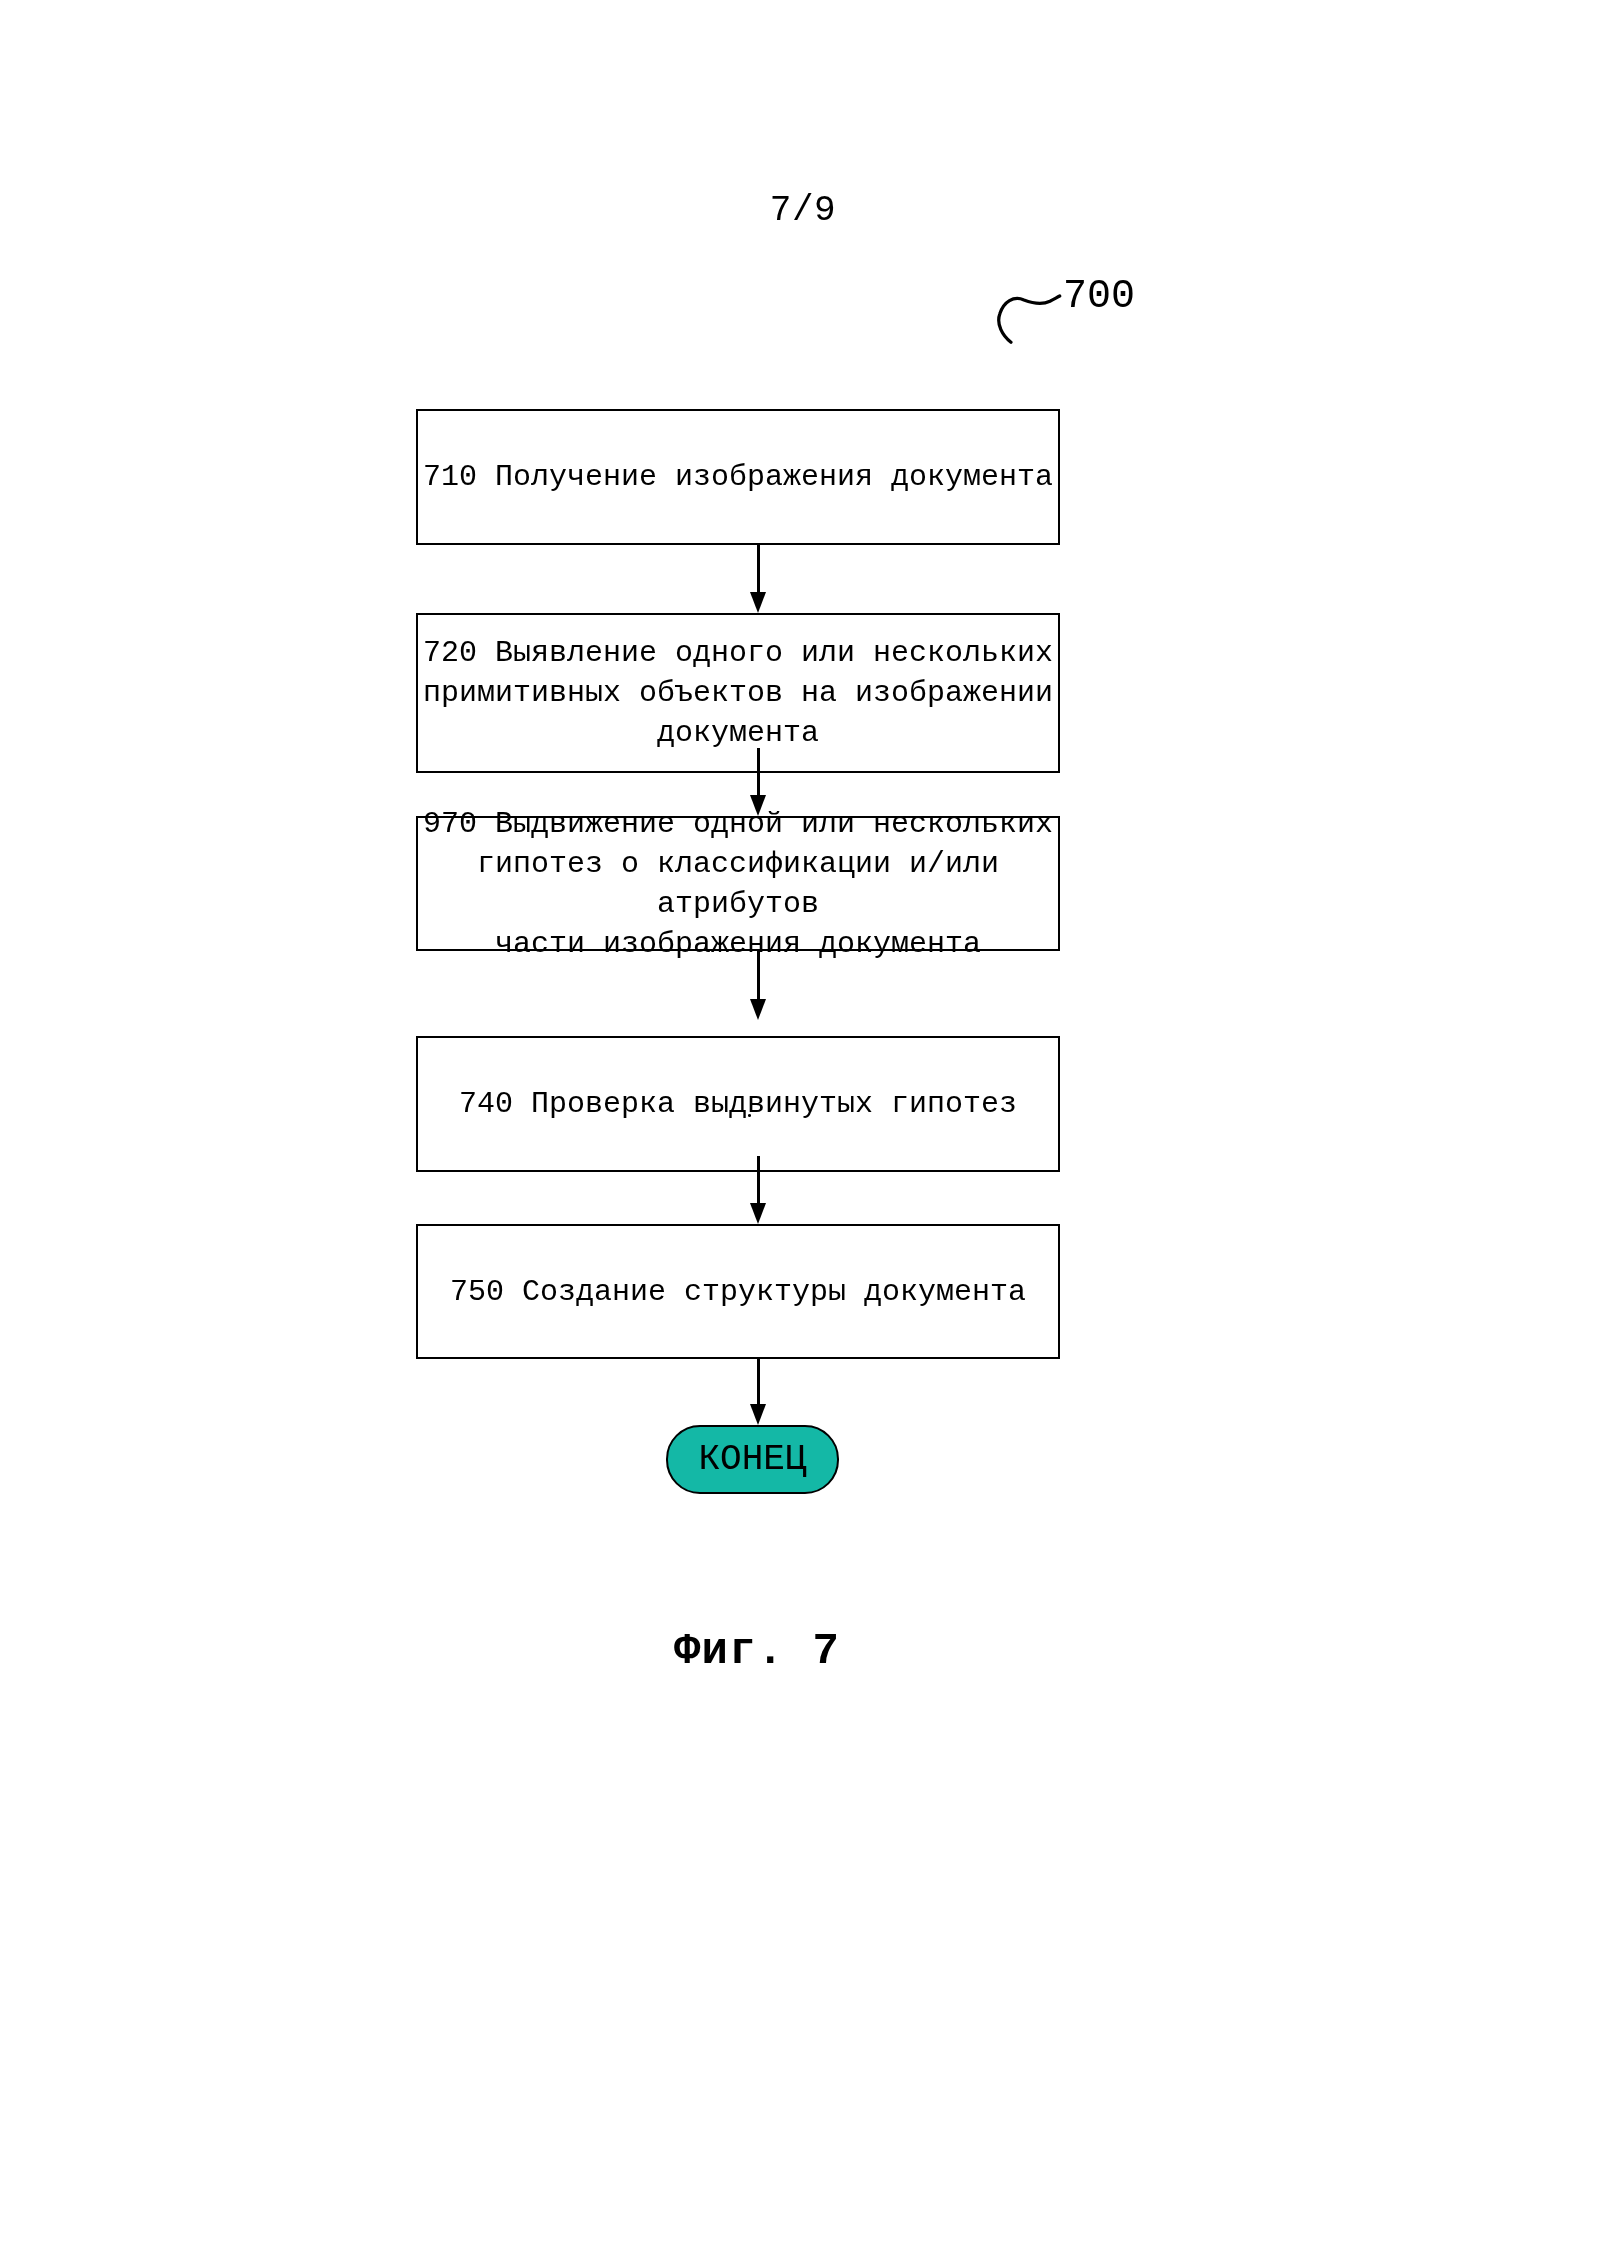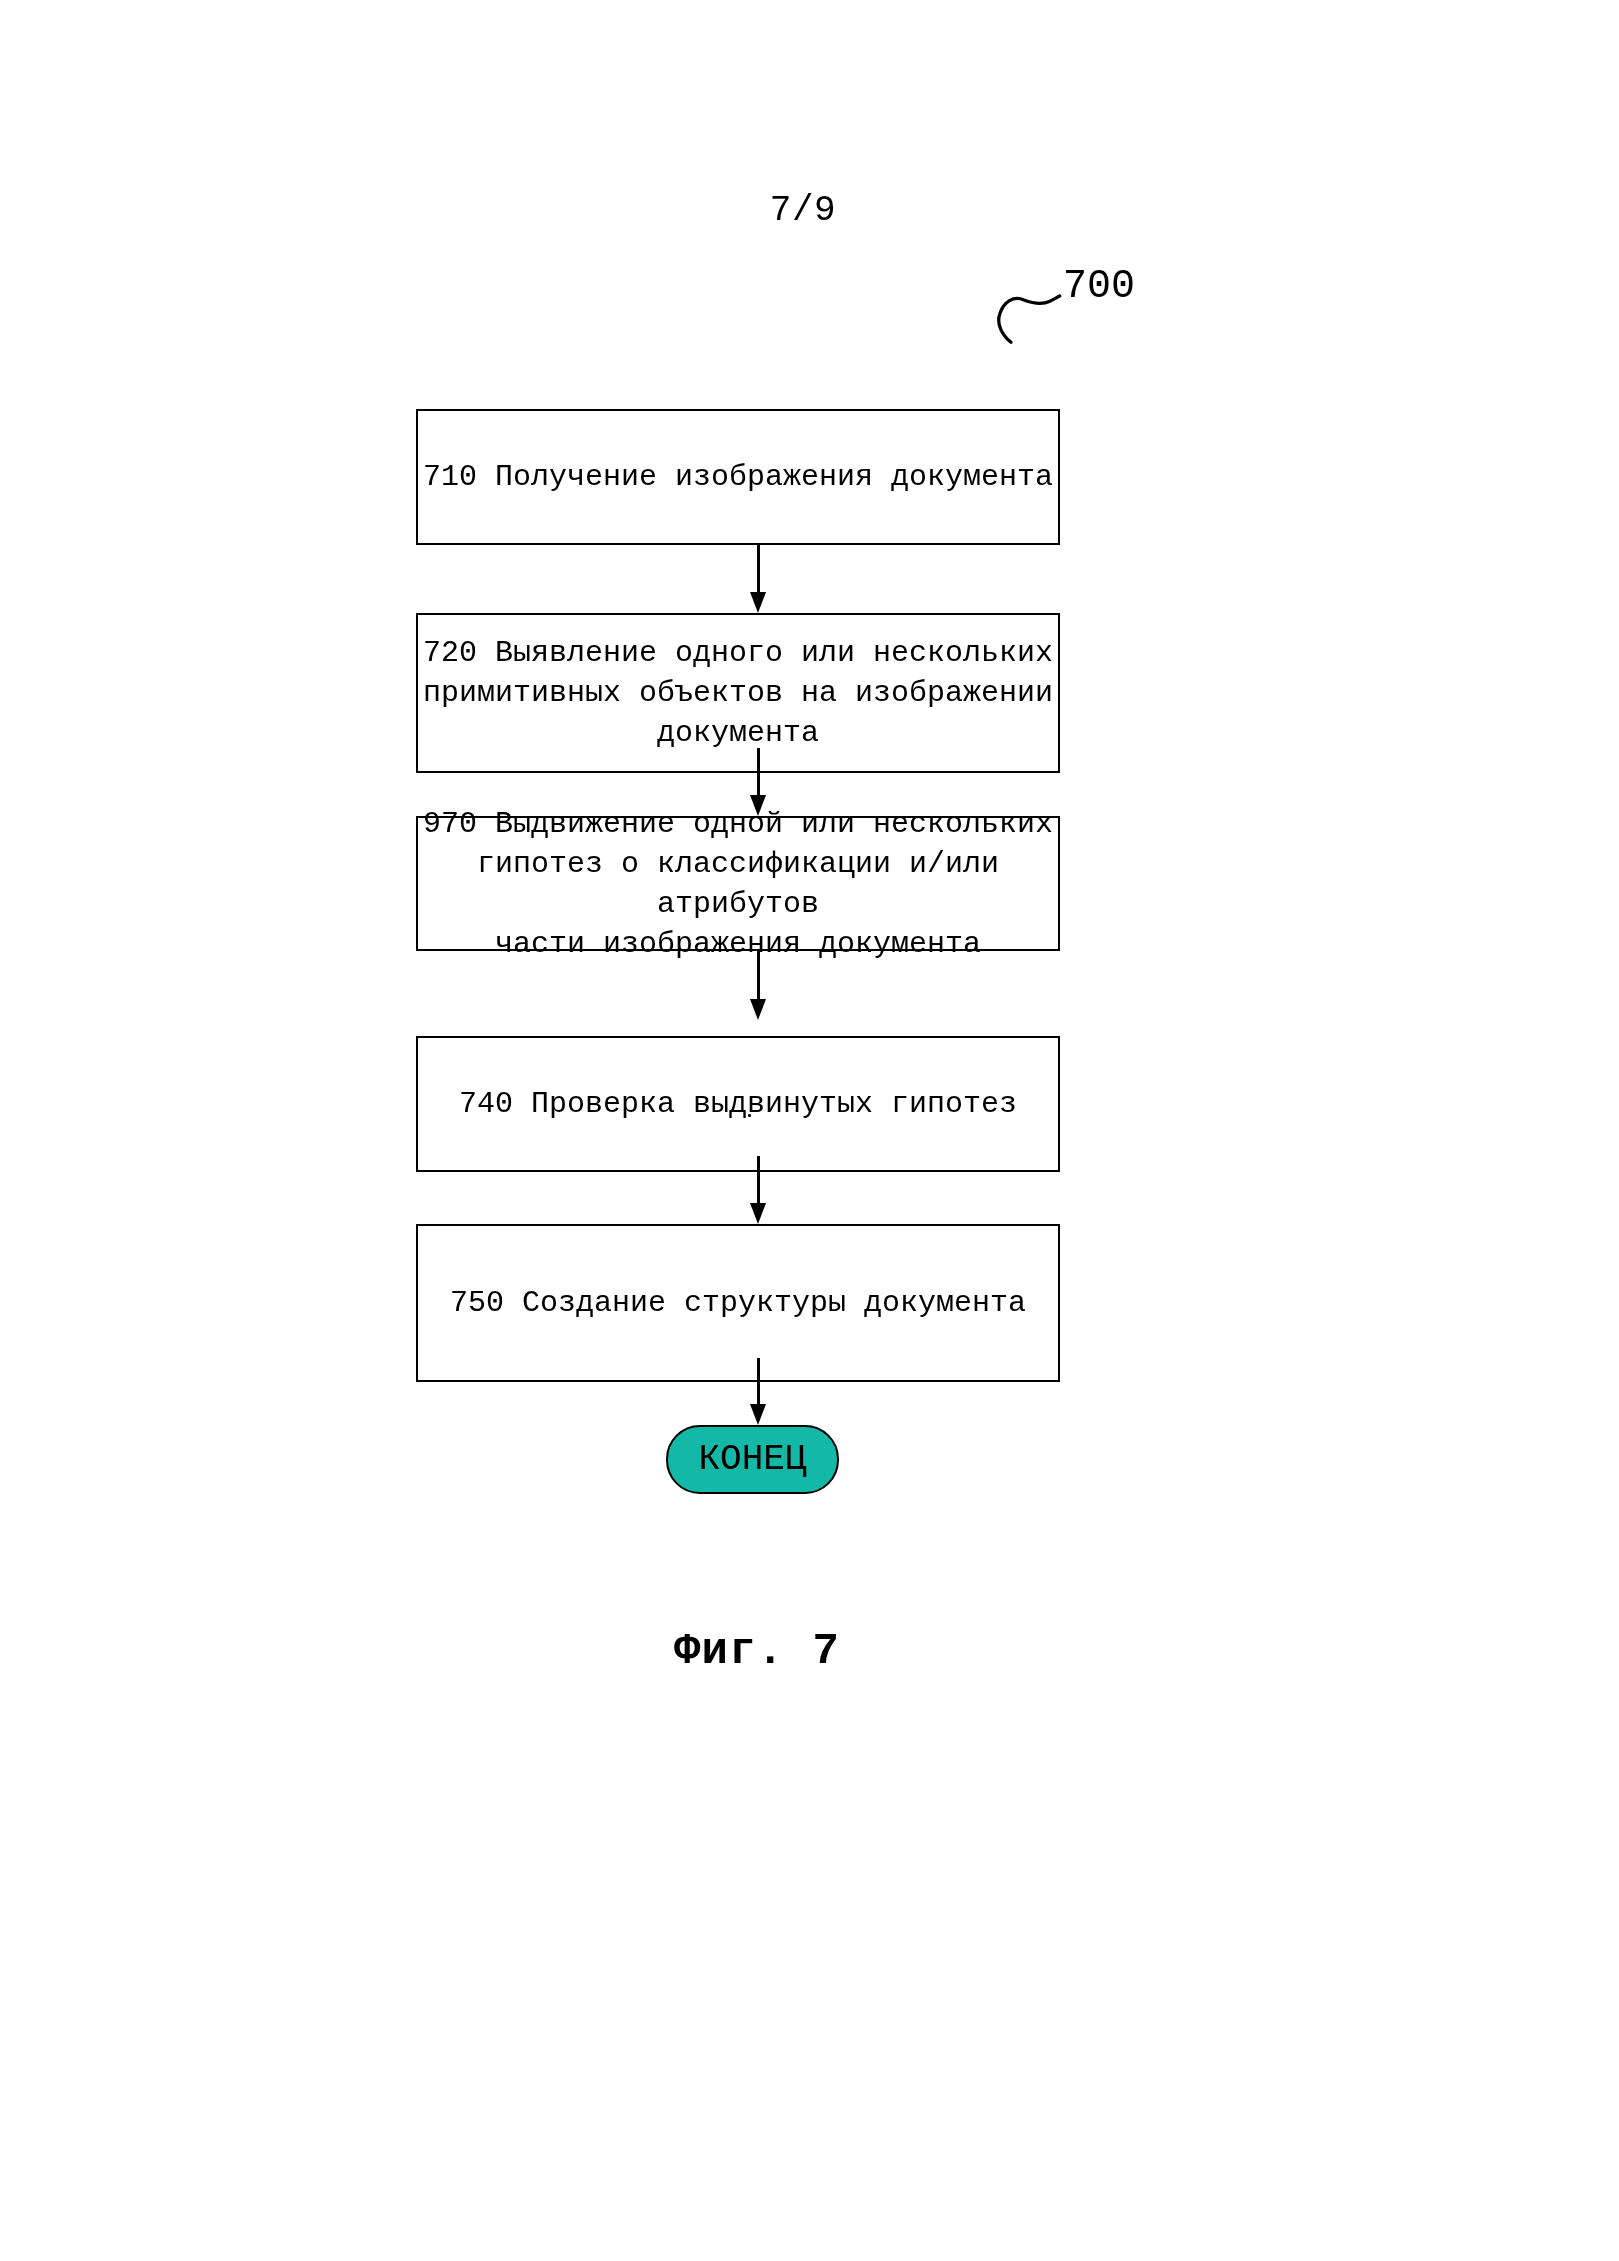--- a/index.html
+++ b/index.html
@@ -10,41 +10,41 @@
     color:#000;
     font-family:Liberation Mono, monospace;
     overflow:hidden;
   }
   .sheet-num {
     position:absolute; top:190px; left:803px;
     transform:translateX(-50%);
     font-size:36px; font-weight:400; letter-spacing:0.6px;
   }
   .fig-ref-num {
-    position:absolute; top:264px; left:1063px;
+    position:absolute; top:274px; left:1063px;
     font-size:40px; font-weight:400;
   }
   .fig-ref-curve {
     position:absolute; left:983px; top:285px;
     width:91px; height:65px;
   }
   .flow-box {
     position:absolute; left:416px; width:644px;
     border:2.6px solid #000; box-sizing:border-box;
     display:flex; align-items:center; justify-content:center;
     text-align:center;
     font-size:30px; line-height:40px;
     white-space:pre-line;
     background:#fff;
   }
   #box-710 { top:409px;  height:136px; }
   #box-720 { top:613px;  height:160px; }
   #box-730 { top:816px; height:135px; }
   #box-740 { top:1020px; height:136px;margin-top:16px; }
-  #box-750 { top:1224px; height:158px; }
+  #box-750 { top:1224px; height:135px; }
 
   .arrow { position:absolute; left:757px; width:2.6px; }
   .arrow .stem {
     position:absolute; left:0; top:0; width:2.6px;
     height:calc(100% - 18px); background:#000;
   }
   .arrow .head {
     position:absolute; left:-7.1px; bottom:0; width:0; height:0;
     border-left:8.4px solid transparent;
     border-right:8.4px solid transparent;

